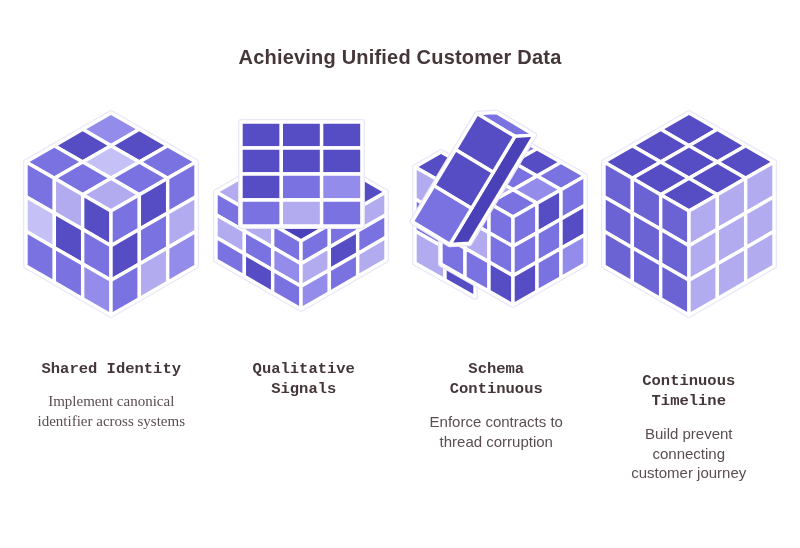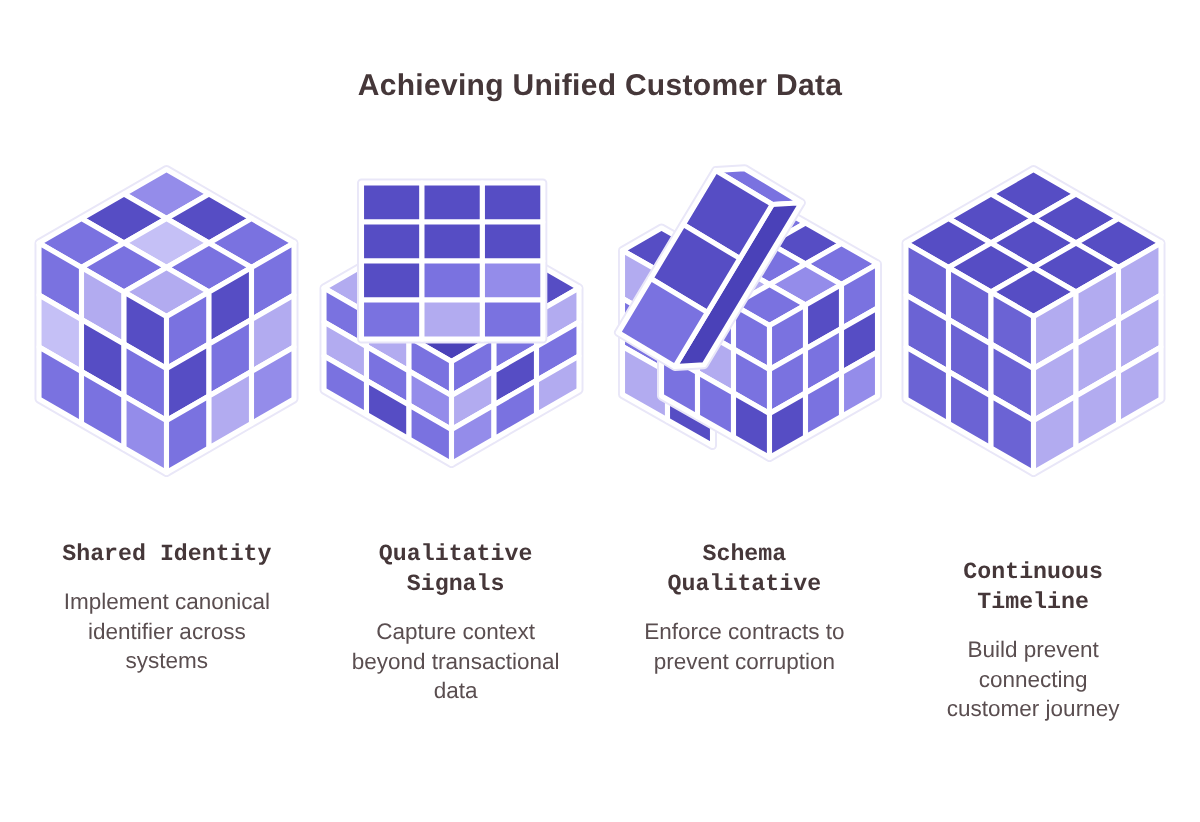--- a/index.html
+++ b/index.html
@@ -40,21 +40,21 @@
     color: #453739;
     font-family: Liberation Mono, monospace;
   }
   .col-desc {
     margin: 13px 0 0;
     font-size: 15px;
     line-height: 19.5px;
     text-align: center;
     color: #5a4e50;
   }
-  .hw-1 { max-width: 160px; } .dw-1 { max-width: 160px; }
+  .hw-1 { max-width: 160px; } .dw-1 { max-width: 160px; font-family: Liberation Serif, serif; }
   .hw-2 { max-width: 158px; } .dw-2 { max-width: 158px; }
   .hw-3 { max-width: 118px; } .dw-3 { max-width: 152px; }
   .hw-4 { max-width: 160px; margin-top: 36px; } .dw-4 { max-width: 132px; }
 </style>
 </head>
 <body>
 
 <div class="canvas">
 
   <h1 class="page-title">Achieving Unified Customer Data</h1>
@@ -134,21 +134,20 @@
           <polygon points="72.29999999999998,43 112.59999999999998,43 112.59999999999998,69 72.29999999999998,69" fill="#564dc4" stroke="#ffffff" stroke-width="3.4" stroke-linejoin="round"></polygon>
           <polygon points="112.59999999999998,43 152.89999999999998,43 152.89999999999998,69 112.59999999999998,69" fill="#564dc4" stroke="#ffffff" stroke-width="3.4" stroke-linejoin="round"></polygon>
           <polygon points="32,69 72.29999999999998,69 72.29999999999998,95 32,95" fill="#564dc4" stroke="#ffffff" stroke-width="3.4" stroke-linejoin="round"></polygon>
           <polygon points="72.29999999999998,69 112.59999999999998,69 112.59999999999998,95 72.29999999999998,95" fill="#7a72e0" stroke="#ffffff" stroke-width="3.4" stroke-linejoin="round"></polygon>
           <polygon points="112.59999999999998,69 152.89999999999998,69 152.89999999999998,95 112.59999999999998,95" fill="#948cea" stroke="#ffffff" stroke-width="3.4" stroke-linejoin="round"></polygon>
           <polygon points="32,95 72.29999999999998,95 72.29999999999998,121 32,121" fill="#7a72e0" stroke="#ffffff" stroke-width="3.4" stroke-linejoin="round"></polygon>
           <polygon points="72.29999999999998,95 112.59999999999998,95 112.59999999999998,121 72.29999999999998,121" fill="#b2abf0" stroke="#ffffff" stroke-width="3.4" stroke-linejoin="round"></polygon>
           <polygon points="112.59999999999998,95 152.89999999999998,95 152.89999999999998,121 112.59999999999998,121" fill="#7a72e0" stroke="#ffffff" stroke-width="3.4" stroke-linejoin="round"></polygon>
         </svg>
       <h3 class="col-heading hw-2">Qualitative Signals</h3>
-      <p class="col-desc dw-2">Capture context beyond transactional data</p>
     </div>
 
     <div class="col">
       <svg class="cube-svg" viewBox="0 0 190 230">
           <polygon points="40,47 100,81 74,96 74,192 14,158 14,62" fill="#ffffff" stroke="#e9e7f8" stroke-width="6" stroke-linejoin="round"></polygon>
           <polygon points="40,47 70,64 44,79 14,62" fill="#564dc4" stroke="#ffffff" stroke-width="3.4" stroke-linejoin="round"></polygon>
           <polygon points="70,64 100,81 74,96 44,79" fill="#7a72e0" stroke="#ffffff" stroke-width="3.4" stroke-linejoin="round"></polygon>
           <polygon points="14,62 44,79 44,111 14,94" fill="#b2abf0" stroke="#ffffff" stroke-width="3.4" stroke-linejoin="round"></polygon>
           <polygon points="44,79 74,96 74,128 44,111" fill="#7a72e0" stroke="#ffffff" stroke-width="3.4" stroke-linejoin="round"></polygon>
           <polygon points="14,94 44,111 44,143 14,126" fill="#7a72e0" stroke="#ffffff" stroke-width="3.4" stroke-linejoin="round"></polygon>
@@ -185,22 +184,22 @@
           <polygon points="160,143.33333333333331 184,129.66666666666666 184,159 160,172.66666666666666" fill="#948cea" stroke="#ffffff" stroke-width="3.4" stroke-linejoin="round"></polygon>
           <g transform="translate(95 20) rotate(31)">
             <polygon points="-6,-11 38,-11 38,115 22,126 -22,126 -22,0" fill="#ffffff" stroke="#e9e7f8" stroke-width="6" stroke-linejoin="round"></polygon>
             <polygon points="-22,0 22,0 38,-11 -6,-11" fill="#7a72e0" stroke="#ffffff" stroke-width="3.4" stroke-linejoin="round"></polygon>
             <polygon points="22,0 38,-11 38,115 22,126" fill="#4a41b8" stroke="#ffffff" stroke-width="3.4" stroke-linejoin="round"></polygon>
             <polygon points="-22,0 22,0 22,42 -22,42" fill="#564dc4" stroke="#ffffff" stroke-width="3.4" stroke-linejoin="round"></polygon>
             <polygon points="-22,42 22,42 22,84 -22,84" fill="#564dc4" stroke="#ffffff" stroke-width="3.4" stroke-linejoin="round"></polygon>
             <polygon points="-22,84 22,84 22,126 -22,126" fill="#7a72e0" stroke="#ffffff" stroke-width="3.4" stroke-linejoin="round"></polygon>
           </g>
         </svg>
-      <h3 class="col-heading hw-3">Schema Qualitative</h3>
-      <p class="col-desc dw-3">Enforce contracts to prevent corruption</p>
+      <h3 class="col-heading hw-3">Schema Continuous</h3>
+      <p class="col-desc dw-3">Enforce contracts to thread corruption</p>
     </div>
 
     <div class="col">
       <svg class="cube-svg" viewBox="0 0 190 230">
           <polygon points="95,8 180,57 180,161 95,210 10,161 10,57" fill="#ffffff" stroke="#e9e7f8" stroke-width="6" stroke-linejoin="round"></polygon>
           <polygon points="95,8 123.33333333333333,24.333333333333332 95,40.666666666666664 66.66666666666667,24.333333333333332" fill="#564dc4" stroke="#ffffff" stroke-width="3.4" stroke-linejoin="round"></polygon>
           <polygon points="123.33333333333333,24.333333333333332 151.66666666666666,40.666666666666664 123.33333333333333,56.99999999999999 95,40.666666666666664" fill="#564dc4" stroke="#ffffff" stroke-width="3.4" stroke-linejoin="round"></polygon>
           <polygon points="151.66666666666666,40.666666666666664 180,57 151.66666666666666,73.33333333333333 123.33333333333333,56.99999999999999" fill="#564dc4" stroke="#ffffff" stroke-width="3.4" stroke-linejoin="round"></polygon>
           <polygon points="66.66666666666667,24.333333333333332 95,40.666666666666664 66.66666666666666,57 38.333333333333336,40.666666666666664" fill="#564dc4" stroke="#ffffff" stroke-width="3.4" stroke-linejoin="round"></polygon>
           <polygon points="95,40.666666666666664 123.33333333333333,56.99999999999999 95,73.33333333333331 66.66666666666666,57" fill="#564dc4" stroke="#ffffff" stroke-width="3.4" stroke-linejoin="round"></polygon>

